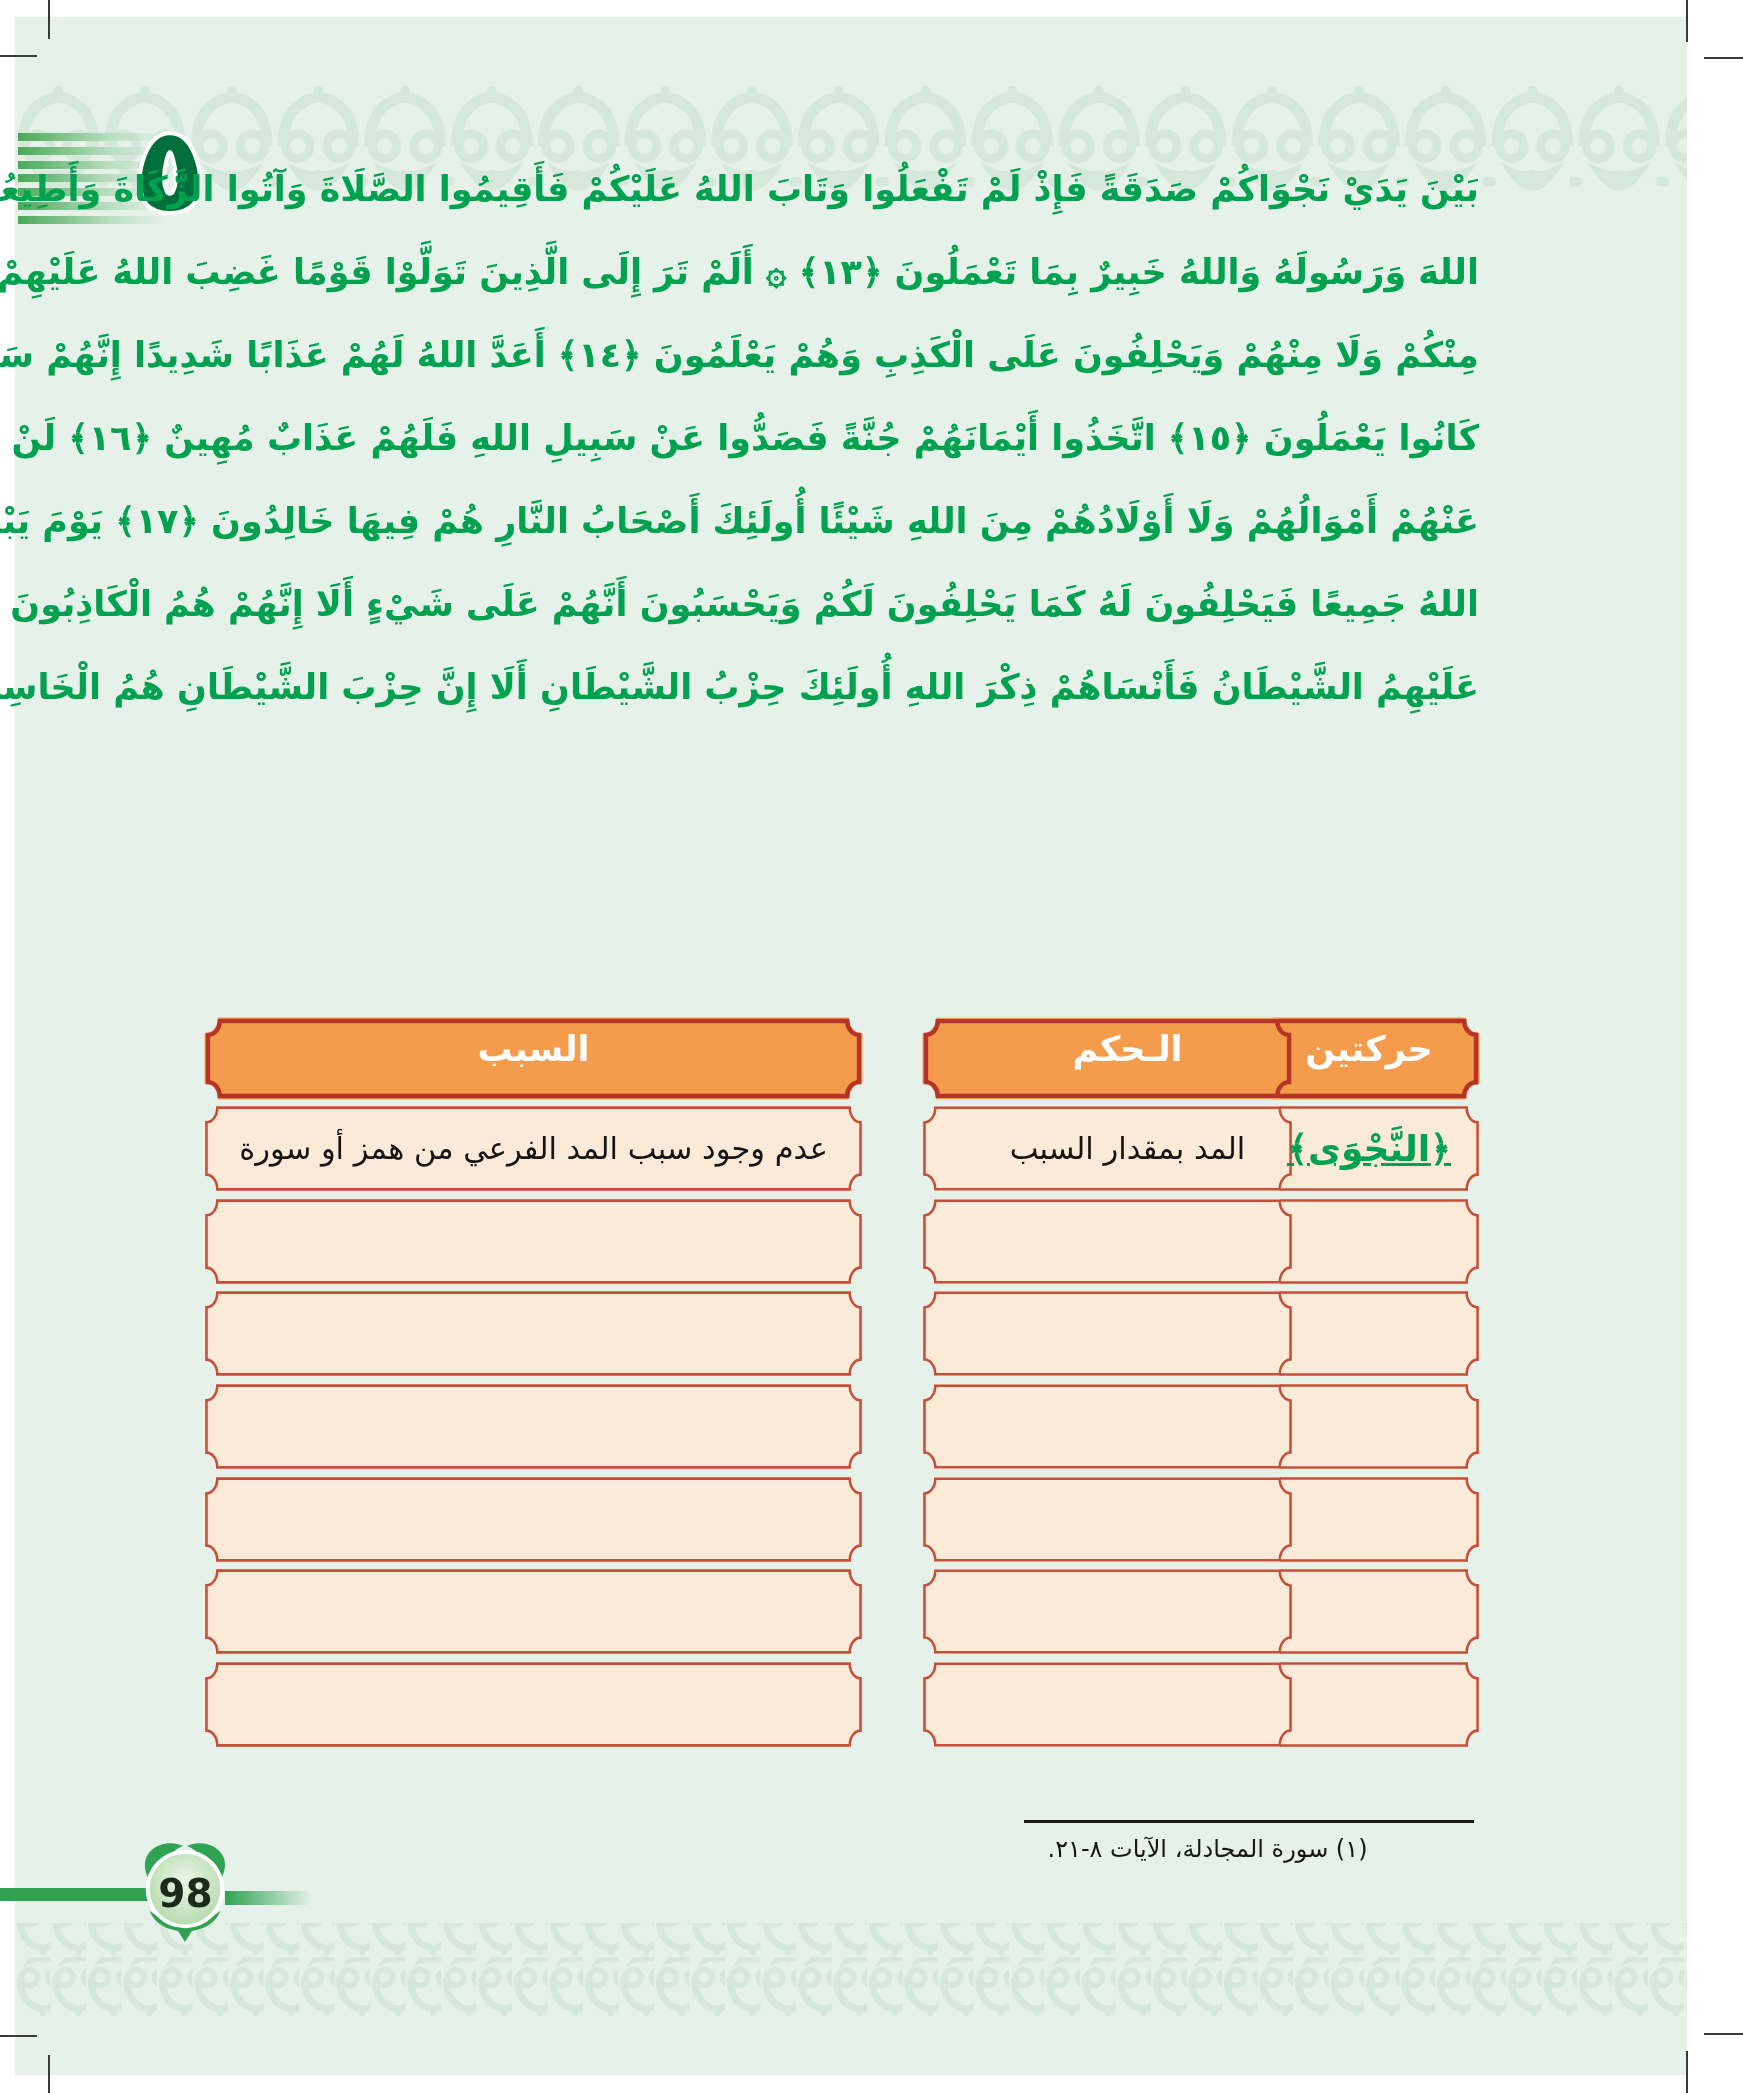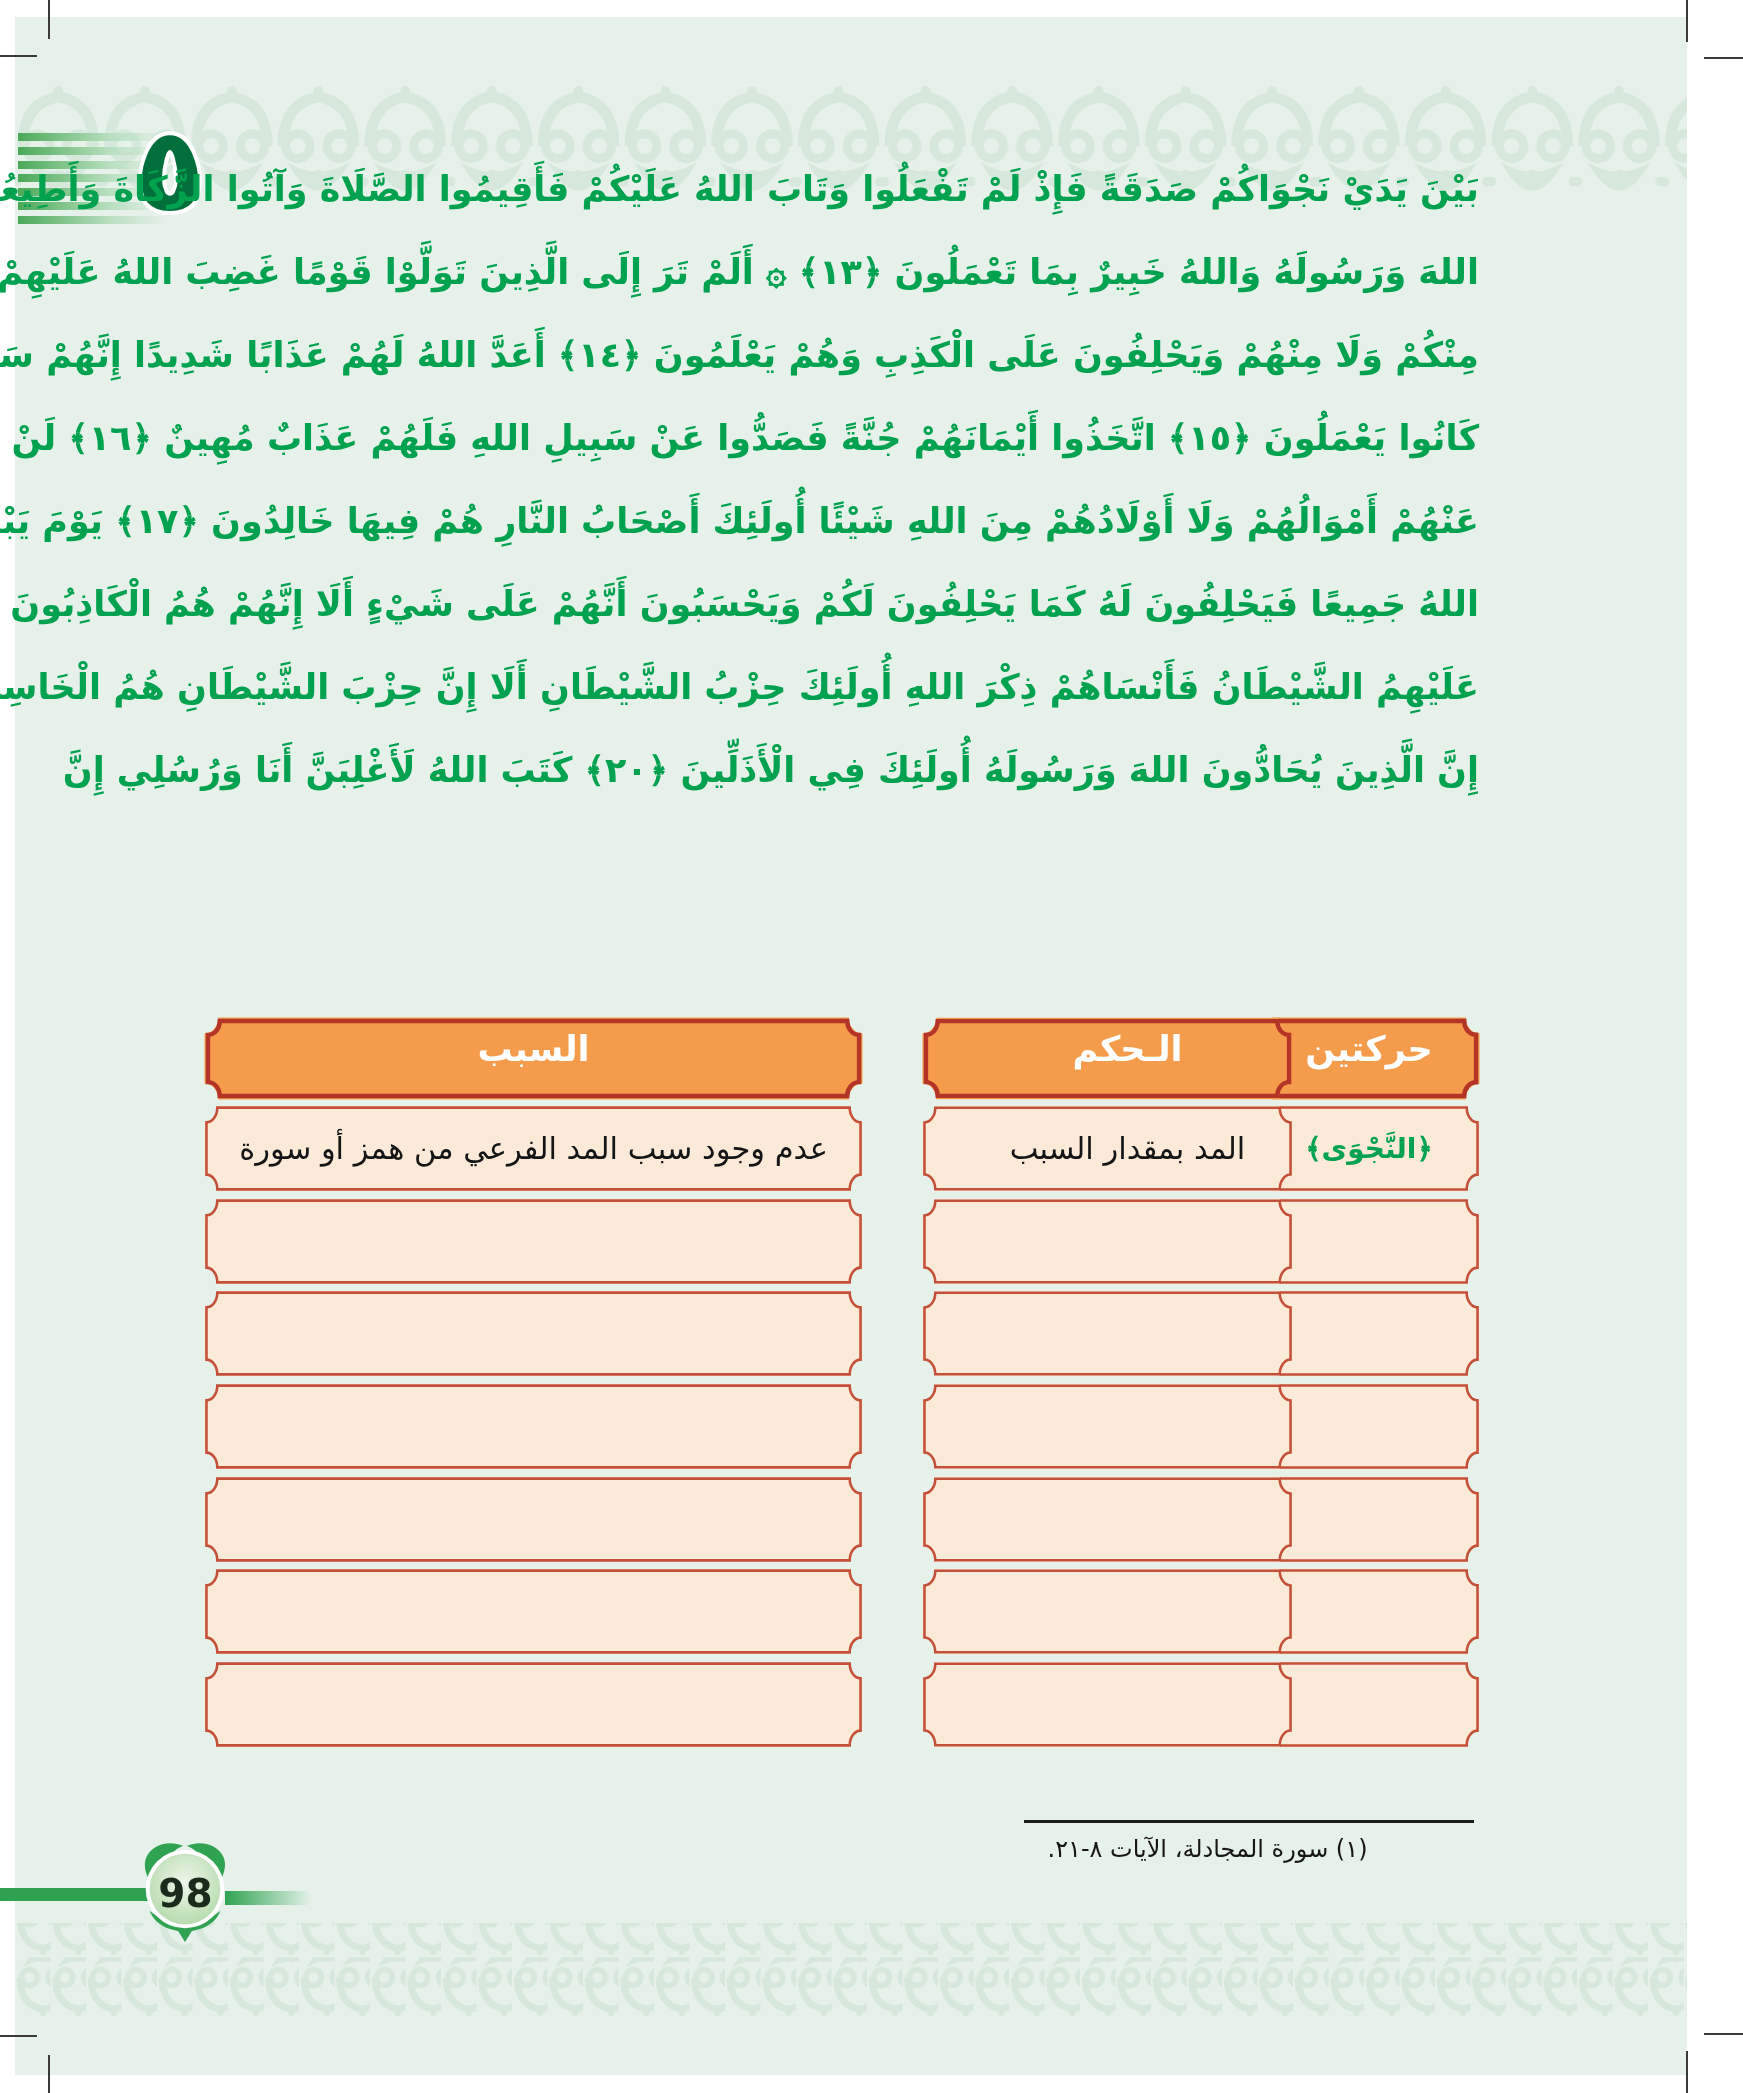--- a/index.html
+++ b/index.html
@@ -47,21 +47,21 @@
   }
   
   .cell{
     position:absolute;display:flex;align-items:center;justify-content:center;
     direction:rtl;
   }
   .cell svg.notch-bg{position:absolute;left:0;top:0;}
   .cell .content{position:relative;z-index:1;}
   .header-label{font-size:35px;font-weight:bold;color:#ffffff;}
   .cell-text{font-size:30.5px;color:#151515;}
-  .example-text{font-size:28px;font-weight:bold;color:var(--quran-green,#00a14f);}
+  .example-text{font-size:36px;font-weight:bold;color:var(--quran-green,#00a14f);text-decoration:underline;}
   .col-reason{left:204px;width:659px;}
   .col-ruling{left:922px;width:371px;padding-left:20px;}
   .col-example{left:1258px;width:222px;}
   .row-h{top:1017px;height:63px;}
   .row-1{top:1105px;height:87px;}
   .row-2{top:1198px;height:87px;}
   .row-3{top:1290px;height:87px;}
   .row-4{top:1383px;height:87px;}
   .row-5{top:1476px;height:87px;}
   .row-6{top:1568px;height:87px;}
@@ -143,21 +143,20 @@
 <div class="unit-num">٥</div>
 
 <div class="quran">
   <div class="qline">بَيْنَ يَدَيْ نَجْوَاكُمْ صَدَقَةً فَإِذْ لَمْ تَفْعَلُوا وَتَابَ اللهُ عَلَيْكُمْ فَأَقِيمُوا الصَّلَاةَ وَآتُوا الزَّكَاةَ وَأَطِيعُوا</div>
   <div class="qline">اللهَ وَرَسُولَهُ وَاللهُ خَبِيرٌ بِمَا تَعْمَلُونَ ﴿١٣﴾ ۞ أَلَمْ تَرَ إِلَى الَّذِينَ تَوَلَّوْا قَوْمًا غَضِبَ اللهُ عَلَيْهِمْ مَا هُمْ</div>
   <div class="qline">مِنْكُمْ وَلَا مِنْهُمْ وَيَحْلِفُونَ عَلَى الْكَذِبِ وَهُمْ يَعْلَمُونَ ﴿١٤﴾ أَعَدَّ اللهُ لَهُمْ عَذَابًا شَدِيدًا إِنَّهُمْ سَاءَ مَا</div>
   <div class="qline">كَانُوا يَعْمَلُونَ ﴿١٥﴾ اتَّخَذُوا أَيْمَانَهُمْ جُنَّةً فَصَدُّوا عَنْ سَبِيلِ اللهِ فَلَهُمْ عَذَابٌ مُهِينٌ ﴿١٦﴾ لَنْ تُغْنِيَ</div>
   <div class="qline">عَنْهُمْ أَمْوَالُهُمْ وَلَا أَوْلَادُهُمْ مِنَ اللهِ شَيْئًا أُولَئِكَ أَصْحَابُ النَّارِ هُمْ فِيهَا خَالِدُونَ ﴿١٧﴾ يَوْمَ يَبْعَثُهُمُ</div>
   <div class="qline">اللهُ جَمِيعًا فَيَحْلِفُونَ لَهُ كَمَا يَحْلِفُونَ لَكُمْ وَيَحْسَبُونَ أَنَّهُمْ عَلَى شَيْءٍ أَلَا إِنَّهُمْ هُمُ الْكَاذِبُونَ ﴿١٨﴾ اسْتَحْوَذَ</div>
   <div class="qline">عَلَيْهِمُ الشَّيْطَانُ فَأَنْسَاهُمْ ذِكْرَ اللهِ أُولَئِكَ حِزْبُ الشَّيْطَانِ أَلَا إِنَّ حِزْبَ الشَّيْطَانِ هُمُ الْخَاسِرُونَ ﴿١٩﴾</div>
-  <div class="qline">إِنَّ الَّذِينَ يُحَادُّونَ اللهَ وَرَسُولَهُ أُولَئِكَ فِي الْأَذَلِّينَ ﴿٢٠﴾ كَتَبَ اللهُ لَأَغْلِبَنَّ أَنَا وَرُسُلِي إِنَّ</div>
 </div>
 
 <div class="cell notch col-example row-h">
     <svg width="222" height="83" viewBox="0 0 225 84" class="notch-bg">
       <path d="M 14.5 0.5 L 210.5 0.5 A 14 16 0 0 0 224.5 16.5 L 224.5 67.5 A 14 16 0 0 0 210.5 83.5 L 14.5 83.5 A 14 16 0 0 0 0.5 67.5 L 0.5 16.5 A 14 16 0 0 0 14.5 0.5 Z" fill="#f49c4b"></path>
       <path d="M 16 4 L 209 4 A 12 14 0 0 0 221 18 L 221 66 A 12 14 0 0 0 209 80 L 16 80 A 12 14 0 0 0 4 66 L 4 18 A 12 14 0 0 0 16 4 Z" fill="none" stroke="#b43427" stroke-width="4.5"></path>
     </svg>
   <span class="content header-label">حركتين</span>
 </div>
 <div class="cell notch col-ruling row-h">

